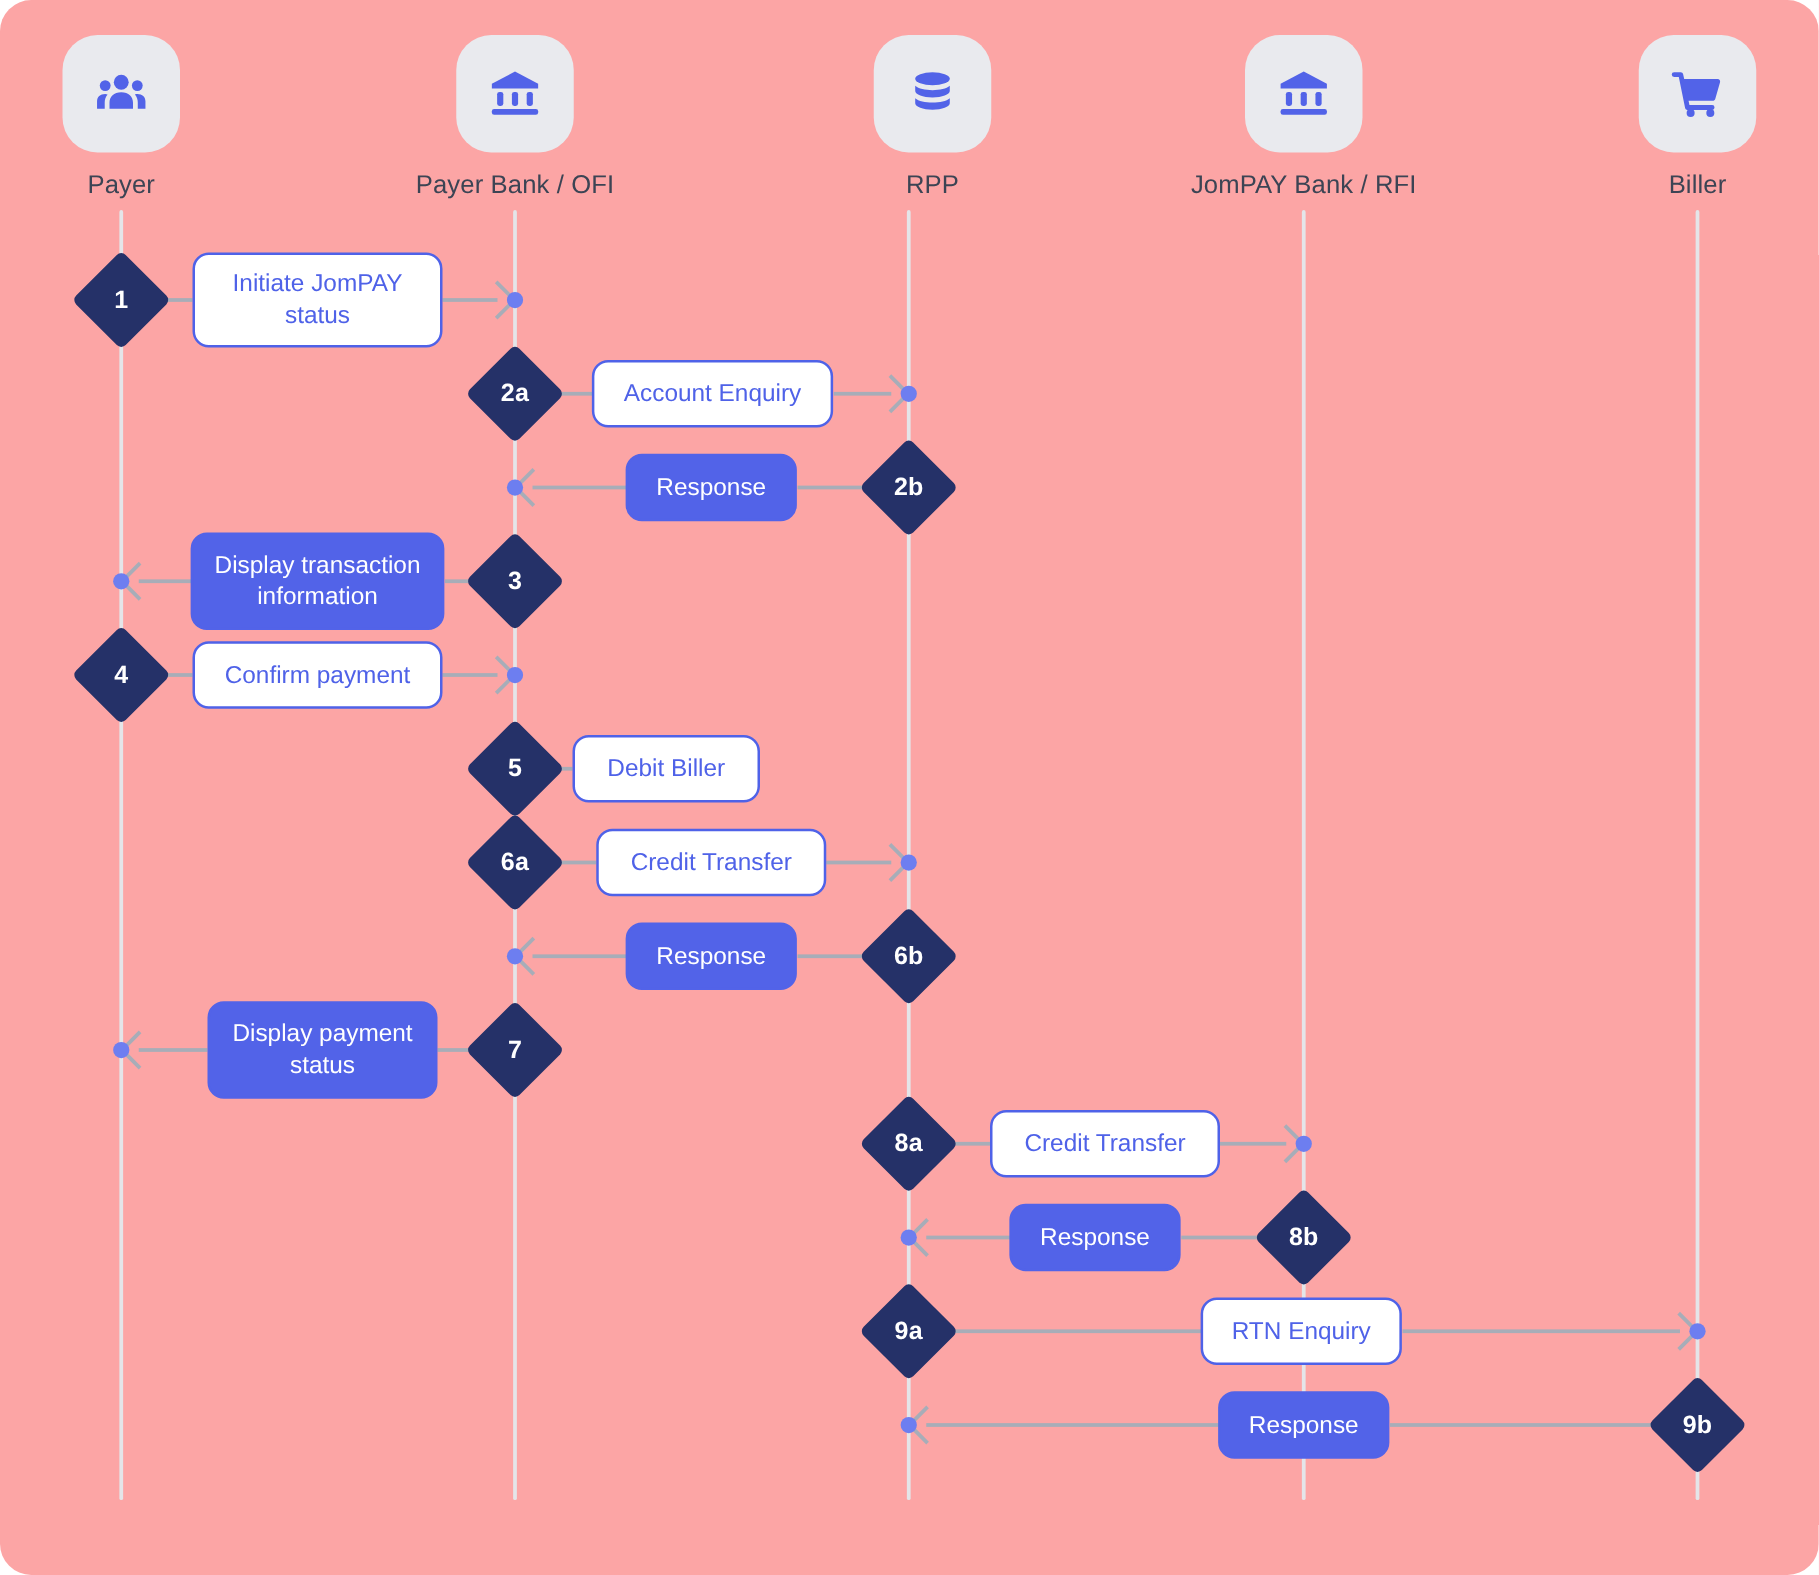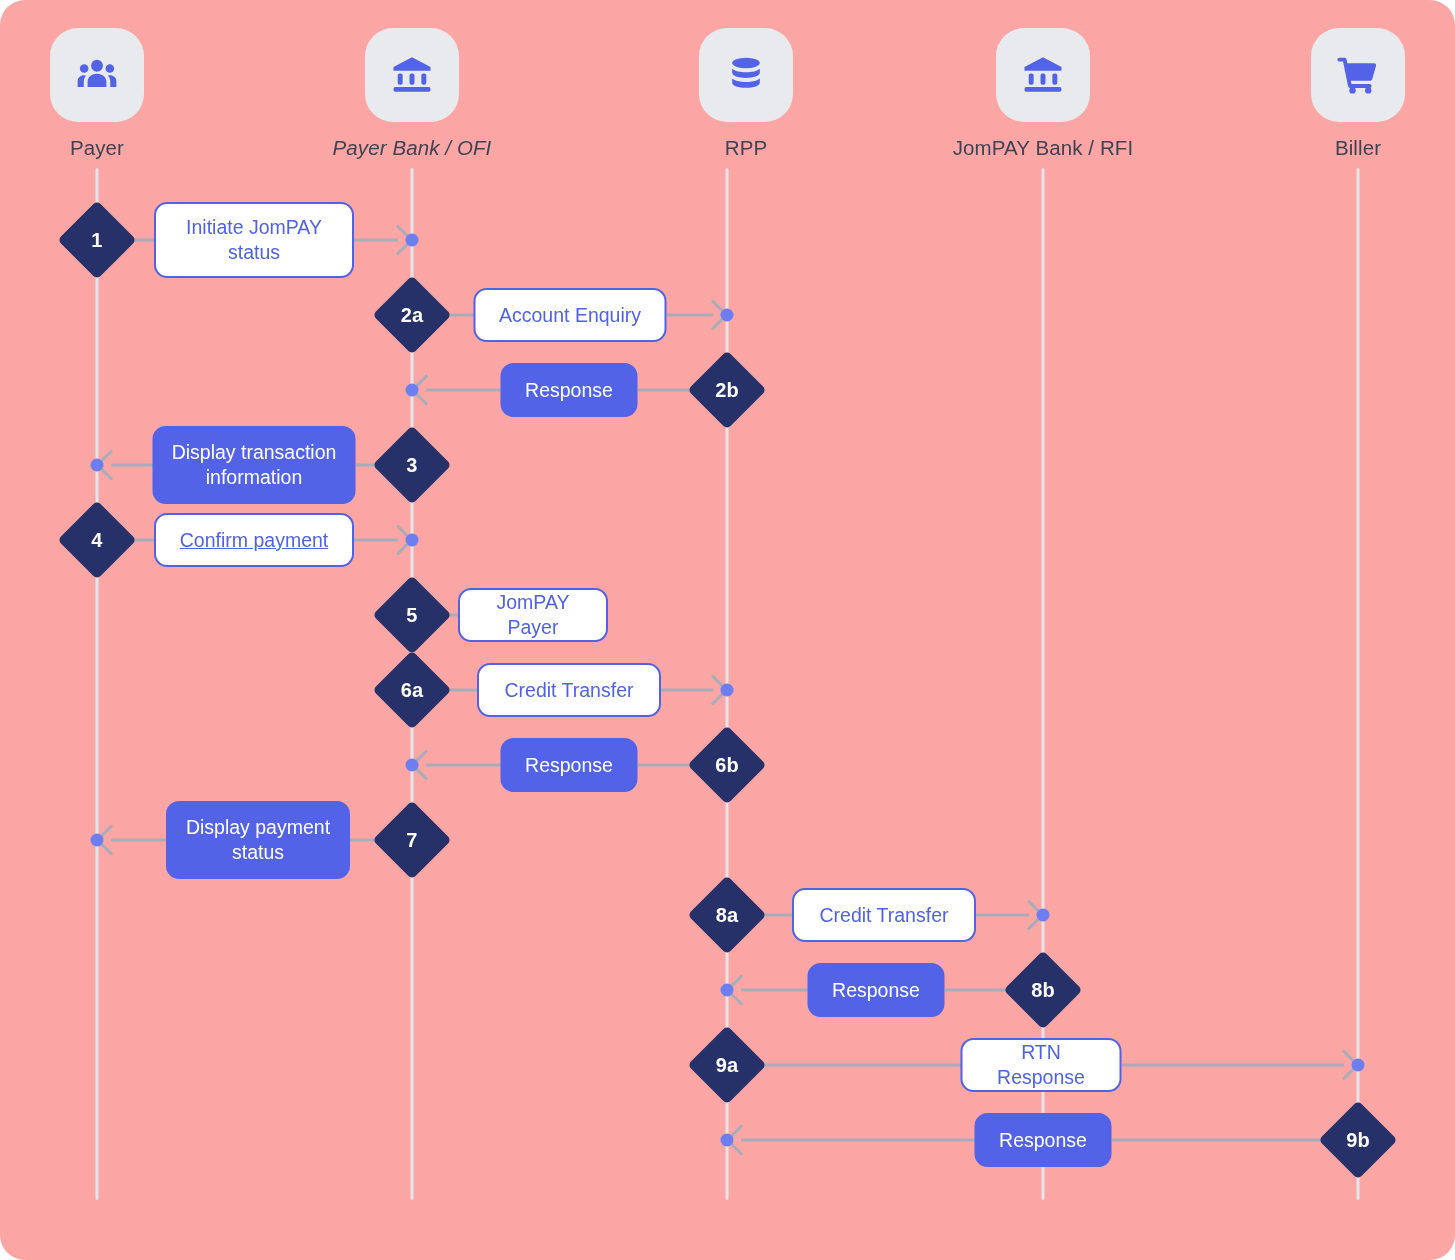--- a/index.html
+++ b/index.html
@@ -207,21 +207,21 @@
             <circle cx="12" cy="7.2" r="3.1"></circle>
             <circle cx="5.3" cy="8.6" r="2.25"></circle>
             <circle cx="18.7" cy="8.6" r="2.25"></circle>
             <path d="M12 11.4c-3.1 0-4.9 1.9-4.9 4.3v2.6h9.8v-2.6c0-2.4-1.8-4.3-4.9-4.3z"></path>
             <path d="M5.3 12.1c-2.1 0-3.4 1.3-3.4 3v3.2h3.2v-2.6c0-1.3.4-2.5 1.2-3.4a5.6 5.6 0 0 0-1-.2z"></path>
             <path d="M18.7 12.1c-.35 0-.69.07-1 .2.8.9 1.2 2.1 1.2 3.4v2.6h3.2v-3.2c0-1.7-1.3-3-3.4-3z"></path>
           </svg>
         </div>
         <div class="lane-label">Payer</div>
       </div>
-      <div class="lane-head" style="left: 412px; top: 28px; font-style: italic;">
+      <div class="lane-head" style="left: 412px; top: 28px;">
         <div class="lane-tile">
           <svg width="44" height="44" viewBox="0 0 24 24" fill="#5263e8">
             <path d="M12 2.3 1.9 7.6v2.1h20.2V7.6z"></path>
             <rect x="4.2" y="11.2" width="2.7" height="6.1" rx="1.05"></rect>
             <rect x="10.65" y="11.2" width="2.7" height="6.1" rx="1.05"></rect>
             <rect x="17.1" y="11.2" width="2.7" height="6.1" rx="1.05"></rect>
             <rect x="1.9" y="18.6" width="20.2" height="2.6" rx="1"></rect>
           </svg>
         </div>
         <div class="lane-label">Payer Bank / OFI</div>
@@ -274,25 +274,25 @@
       </div>
       <div class="msgbox filled" style="left: 569px; top: 390px; width: 137px; height: 54px;">Response</div>
       <div class="diamond" style="left: 412px; top: 465px;">
         <span>3</span>
       </div>
       <div class="msgbox filled" style="left: 254px; top: 465px; width: 203px; height: 78px;">Display transaction
 information</div>
       <div class="diamond" style="left: 97px; top: 540px;">
         <span>4</span>
       </div>
-      <div class="msgbox outline" style="left: 254px; top: 540px; width: 200px; height: 54px; text-decoration: underline;">Confirm payment</div>
+      <div class="msgbox outline" style="left: 254px; top: 540px; width: 200px; height: 54px;">Confirm payment</div>
       <div class="diamond" style="left: 412px; top: 615px;">
         <span>5</span>
       </div>
-      <div class="msgbox outline" style="left: 533px; top: 615px; width: 150px; height: 54px;">JomPAY Payer</div>
+      <div class="msgbox outline" style="left: 533px; top: 615px; width: 150px; height: 54px;">Debit Biller</div>
       <div class="diamond" style="left: 412px; top: 690px;">
         <span>6a</span>
       </div>
       <div class="msgbox outline" style="left: 569px; top: 690px; width: 184px; height: 54px;">Credit Transfer</div>
       <div class="diamond" style="left: 727px; top: 765px;">
         <span>6b</span>
       </div>
       <div class="msgbox filled" style="left: 569px; top: 765px; width: 137px; height: 54px;">Response</div>
       <div class="diamond" style="left: 412px; top: 840px;">
         <span>7</span>
@@ -303,19 +303,19 @@
         <span>8a</span>
       </div>
       <div class="msgbox outline" style="left: 884px; top: 915px; width: 184px; height: 54px;">Credit Transfer</div>
       <div class="diamond" style="left: 1043px; top: 990px;">
         <span>8b</span>
       </div>
       <div class="msgbox filled" style="left: 876px; top: 990px; width: 137px; height: 54px;">Response</div>
       <div class="diamond" style="left: 727px; top: 1065px;">
         <span>9a</span>
       </div>
-      <div class="msgbox outline" style="left: 1041px; top: 1065px; width: 161px; height: 54px;">RTN Response</div>
+      <div class="msgbox outline" style="left: 1041px; top: 1065px; width: 161px; height: 54px;">RTN Enquiry</div>
       <div class="diamond" style="left: 1358px; top: 1140px;">
         <span>9b</span>
       </div>
       <div class="msgbox filled" style="left: 1043px; top: 1140px; width: 137px; height: 54px;">Response</div>
     </div>
 </div>
 
 </body></html>

